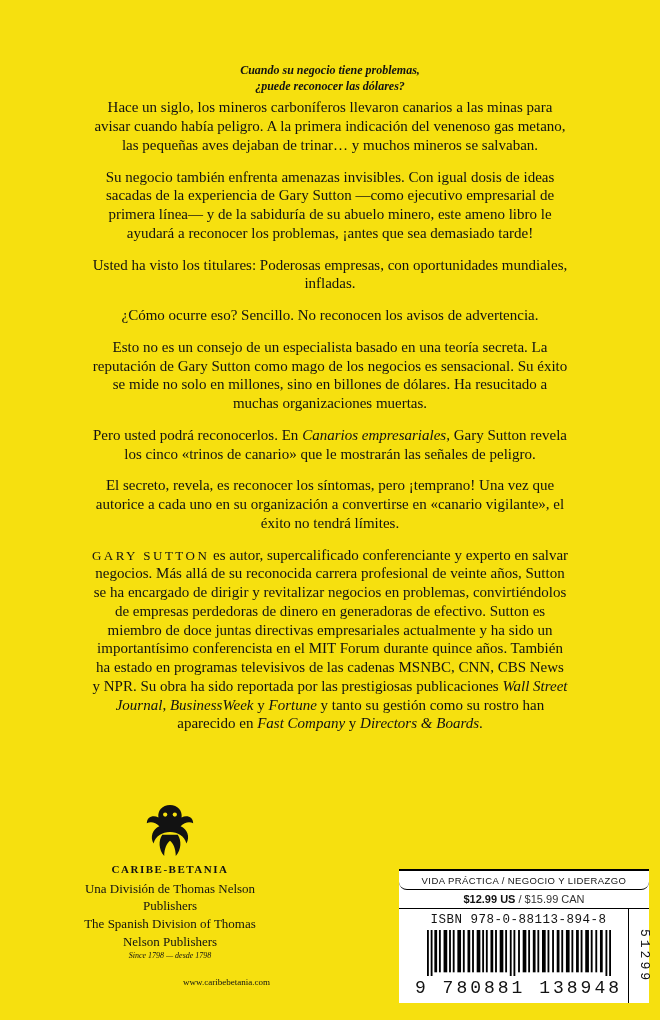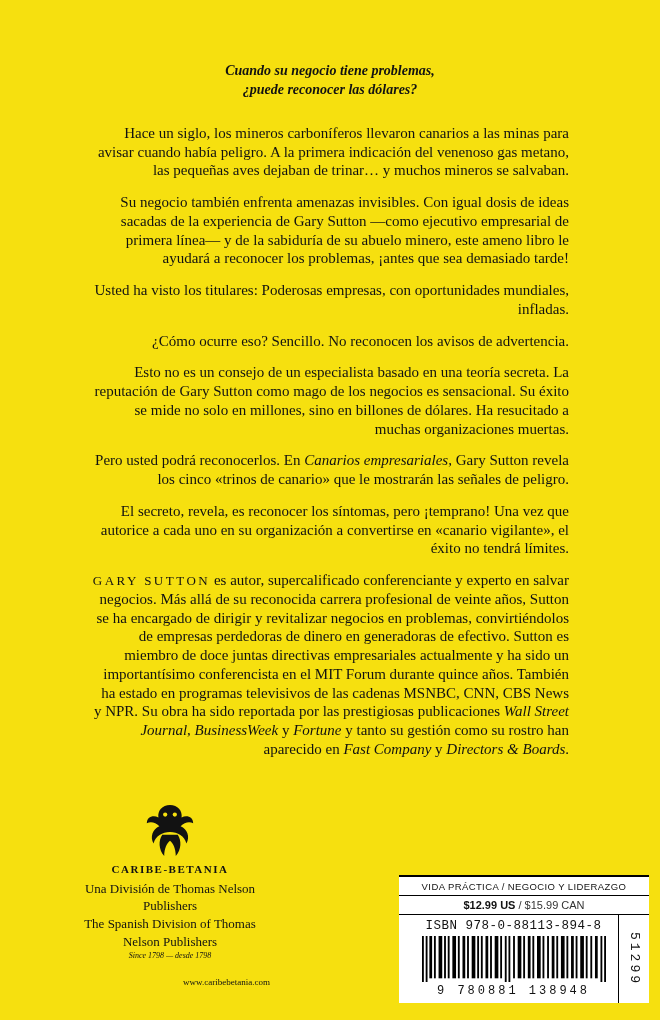--- a/index.html
+++ b/index.html
@@ -16,29 +16,29 @@
     padding-top:62px;
   }
   .content{
     width:478px;
     margin:0 auto;
   }
   .headline{
     text-align:center;
     font-weight:bold;
     font-style:italic;
-    font-size:14px;
+    font-size:12px;
     line-height:1.35;
-    margin-bottom:24px;
+    margin-bottom:4px;
   }
   .content p{
     margin:0 0 13px 0;
     font-size:15px;
     line-height:1.25;
-    text-align:right;
+    text-align:center;
   }
   .it{font-style:italic;}
   .sc{letter-spacing:2.5px;font-size:13px;}
   
   .footer{position:absolute;left:0;bottom:0;width:660px;height:185px;}
   .publisher{
     position:absolute;
     left:70px;bottom:32px;
     width:200px;
     text-align:center;
@@ -62,20 +62,21 @@
     box-sizing:border-box;
     font-family:"Liberation Sans","DejaVu Sans",sans-serif;
   }
   .cat{
     font-size:9.5px;
     letter-spacing:0.4px;
     text-align:center;
     padding:4px 2px 3px 2px;
     border-bottom:1px solid #000;
     white-space:nowrap;
+    border-radius:8px;
   }
   .price-row{
     text-align:center;
     padding:3px 0 3px 0;
     border-bottom:1px solid #000;
     font-size:11px;
   }
   .p-us{font-weight:bold;text-align:right;}
   .p-can{color:#333;}
   .bar-region{
@@ -90,21 +91,21 @@
   .isbn{
     font-family:"Liberation Mono","DejaVu Sans Mono",monospace;
     font-size:12.5px;
     letter-spacing:0.5px;
     margin-bottom:3px;
     white-space:nowrap;
   }
   .barcode-svg{display:block;margin:0 auto;}
   .bnum{
     font-family:"Liberation Mono","DejaVu Sans Mono",monospace;
-    font-size:12px;
+    font-size:18px;
     letter-spacing:3px;
     margin-top:2px;
     white-space:nowrap;
   }
   .bar-side{
     width:30px;
     border-left:1px solid #000;
     display:flex;
     align-items:center;
     justify-content:center;

